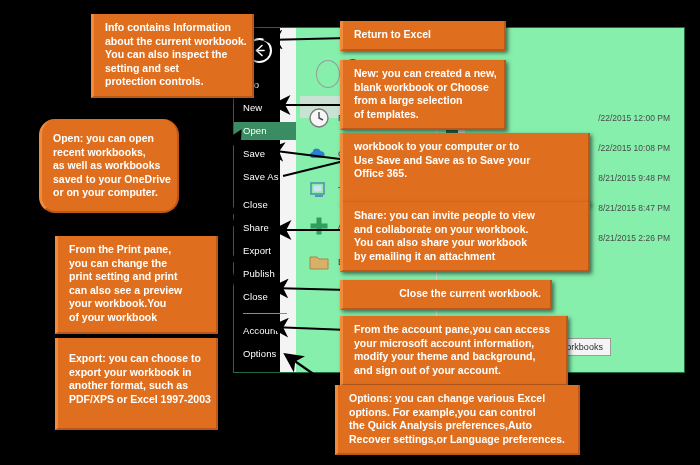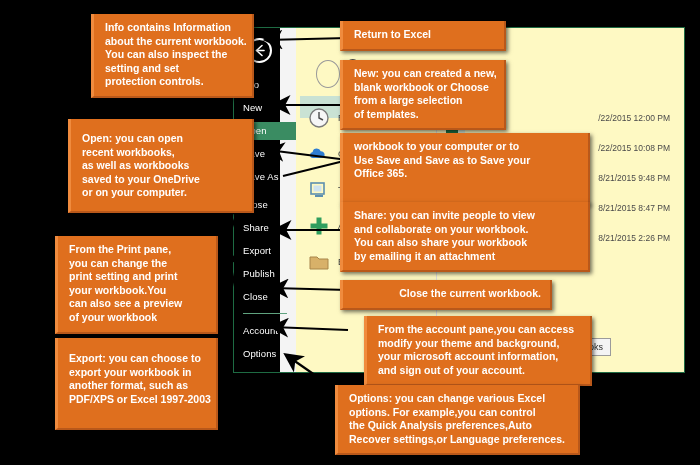--- a/index.html
+++ b/index.html
@@ -38,21 +38,21 @@
     letter-spacing:.1px;
   }
   .nav-item.active{background:#3a8c62;}
   .nav-sep{
     position:absolute;left:9px;width:44px;height:1px;background:#5fa37f;
   }
 
   
   #pane{
     position:absolute;left:62px;top:0;right:0;bottom:0;
-    background:#fef9c3;
+    background:#86efac;
   }
   #pane-title{
     position:absolute;left:18px;top:22px;font-size:17px;color:#4a4a4a;
     font-weight:400;
   }
   .pane-circle{
     position:absolute;left:20px;top:32px;width:22px;height:26px;
     border:1px solid #9a9a9a;border-radius:50%;
   }
   #places{
@@ -292,34 +292,34 @@
   </svg>
 
   <div class="callout" style="left:55px;top:14px;width:163px;margin-left:36px;">
     <span class="ln">Info contains Information</span>
     <span class="ln">about the current workbook.</span>
     <span class="ln">You can also inspect the</span>
     <span class="ln">setting and set</span>
     <span class="ln">protection controls.</span>
   </div>
 
-  <div class="callout" style="left:68px;top:119px;width:186px;padding-top:13px;padding-bottom:11px;">
+  <div class="callout" style="left:39px;top:119px;width:140px;padding-top:13px;padding-bottom:11px;border-radius:16px;">
     <span class="ln">Open: you can open</span>
     <span class="ln">recent workbooks,</span>
     <span class="ln">as well as workbooks</span>
     <span class="ln">saved to your OneDrive</span>
     <span class="ln">or on your computer.</span>
   </div>
 
   <div class="callout" style="left:55px;top:236px;width:163px;">
     <span class="ln">From the Print pane,</span>
     <span class="ln">you can change the</span>
     <span class="ln">print setting and print</span>
+    <span class="ln">can also see a preview</span>
     <span class="ln">your workbook.You</span>
-    <span class="ln">can also see a preview</span>
     <span class="ln">of your workbook</span>
   </div>
 
   <div class="callout" style="left:55px;top:338px;width:163px;padding-top:14px;padding-bottom:22px;">
     <span class="ln">Export: you can choose to</span>
     <span class="ln">export your workbook in</span>
     <span class="ln">another format, such as</span>
     <span class="ln">PDF/XPS or Excel 1997-2003</span>
   </div>
 
@@ -344,24 +344,24 @@
     <span class="ln">Share: you can invite people to view</span>
     <span class="ln">and collaborate on your workbook.</span>
     <span class="ln">You can also share your workbook</span>
     <span class="ln">by emailing it an attachment</span>
   </div>
 
   <div class="callout" style="left:340px;top:280px;width:212px;text-align:right;">
     <span class="ln">Close the current workbook.</span>
   </div>
 
-  <div class="callout" style="left:340px;top:316px;width:228px;margin-left:24px;">
+  <div class="callout" style="left:340px;top:316px;width:228px;">
     <span class="ln">From the account pane,you can access</span>
+    <span class="ln">your microsoft account information,</span>
     <span class="ln">modify your theme and background,</span>
-    <span class="ln">your microsoft account information,</span>
     <span class="ln">and sign out of your account.</span>
   </div>
 
   <div class="callout" style="left:335px;top:385px;width:245px;">
     <span class="ln">Options: you can change various Excel</span>
     <span class="ln">options. For example,you can control</span>
     <span class="ln">the Quick Analysis preferences,Auto</span>
     <span class="ln">Recover settings,or Language preferences.</span>
   </div>
 

